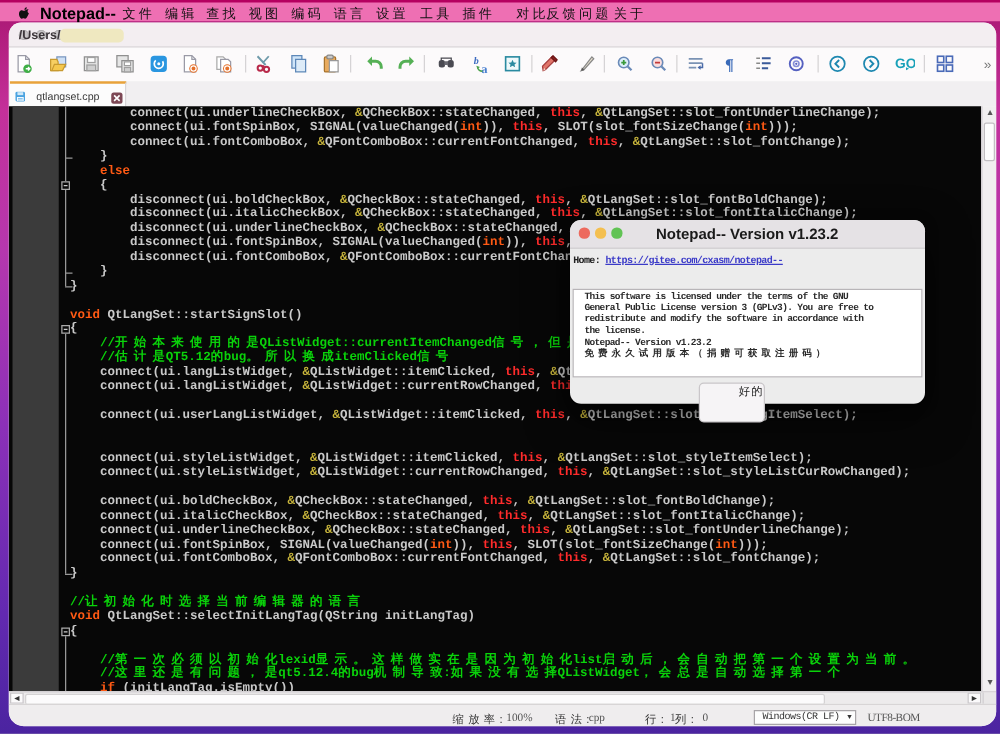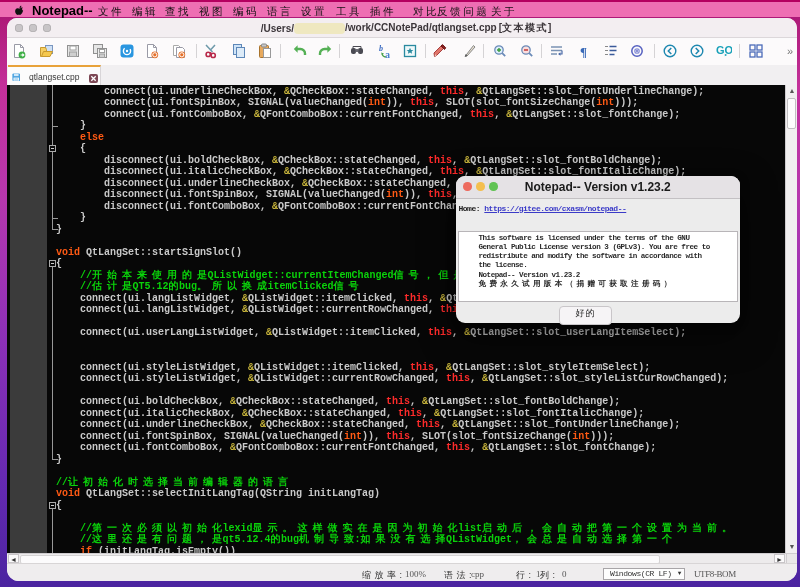--- a/index.html
+++ b/index.html
@@ -3,21 +3,21 @@
 * {margin:0;padding:0;box-sizing:border-box}
 html,body {width:800px;height:587px;overflow:hidden}
 body {font-family:"Liberation Sans",sans-serif;background:linear-gradient(180deg,#a81570 0%,#c4309a 15%,#b637ae 34%,#8c30b8 58%,#6229b0 84%,#4b24a0 100%)}
 #menubar {position:absolute;left:0;top:0;width:800px;height:17px;background:#ee6fb3;border-top:2px solid #b50060}
 .mi {position:absolute;top:2px;font-size:10.5px;line-height:14px;color:#111;font-weight:500}
 .cjm {letter-spacing:2.6px}
 #appname {position:absolute;left:32px;top:2px;font-size:13px;line-height:14px;font-weight:700;color:#000}
 #win {position:absolute;left:7px;top:18px;width:790px;height:563px;background:#fbfafb;border-radius:10px 10px 12px 12px;overflow:hidden}
 #titlebar {position:absolute;left:0;top:0;width:790px;height:20px;background:#f3eef1;border-bottom:1px solid #dcd7da}
 .tl {position:absolute;top:6.2px;width:7.6px;height:7.6px;border-radius:50%;background:#c8c5c7;box-shadow:inset 0 0 0 0.8px #b2afb1}
-#title {position:absolute;left:0;top:0;width:100%;height:20px;display:flex;align-items:center;justify-content:center;padding-left:8px;font-size:10px;font-weight:700;color:#3b3539;white-space:pre}
+#title {position:absolute;left:0;top:0;width:100%;height:20px;display:flex;align-items:center;justify-content:flex-start;padding-left:8px;font-size:10px;font-weight:700;color:#3b3539;white-space:pre}
 .censor {display:inline-block;width:51px;height:11px;background:#efe8c0;border-radius:4px;vertical-align:-2px}
 #toolbar {position:absolute;left:0;top:21px;width:790px;height:26px;background:#fcfafb}
 .ti {position:absolute;top:4px}
 .ts {position:absolute;top:5px;width:1px;height:14px;background:#d5d3d5}
 #tabbar {position:absolute;left:0;top:47px;width:790px;height:20px;background:#f1eff1}
 #tab {position:absolute;left:1px;top:0;width:93px;height:20px;background:#fcfcfc;border-top:2px solid #e8a23a;border-right:1px solid #d8d5d8}
 #tab .txt {position:absolute;left:21px;top:5px;font-size:8.5px;color:#3a3a3a}
 #tabclose {position:absolute;left:80.5px;top:6.5px;width:9px;height:9px;background:#7d4855;border-radius:2px;color:#fff;font-size:7px;line-height:9px;text-align:center;font-weight:700}
 #editor {position:absolute;left:0;top:67px;width:778px;height:468px;background:#070707;overflow:hidden}
 #gutter {position:absolute;left:3px;top:0;width:36.5px;height:468px;background:#3b3b3b}
@@ -38,23 +38,23 @@
 .sl {position:absolute;top:4.5px;font-weight:400;color:#333;letter-spacing:3.5px}
 .sv {position:absolute;top:4.5px;font-family:Liberation Serif, serif;color:#555}
 #dropdown {position:absolute;left:596px;top:4px;width:82px;height:11.5px;background:#fdfdfd;border:1px solid #a8a5a8;font-family:"Liberation Mono",monospace;font-size:8px;line-height:9.5px;padding-left:6px;color:#333;letter-spacing:-0.4px}
 #dialog {position:absolute;left:455.5px;top:175.5px;width:284.5px;height:147px;background:#ececec;border-radius:9px;box-shadow:0 12px 34px rgba(0,0,0,0.55),0 2px 10px rgba(0,0,0,0.35);font-family:"Liberation Mono",monospace}
 #dtitle {position:absolute;left:0;top:0;width:100%;height:23px;background:#e5e2e5;border-bottom:1px solid #c3c0c3;border-radius:9px 9px 0 0}
 #dtitle .txt {text-align:center;font-family:"Liberation Sans",sans-serif;font-size:12px;font-weight:700;color:#1a1a1a;line-height:23px}
 .dl {position:absolute;top:6.5px;width:8.5px;height:8.5px;border-radius:50%}
 #dhome {position:absolute;left:3px;top:28px;font-size:8px;font-weight:700;color:#222;white-space:pre;letter-spacing:-0.5px}
 #dhome a {color:#3b3bc8;text-decoration:underline}
 #dgpl {position:absolute;left:0;top:41px;width:100%;text-align:center;font-size:8px;font-weight:700;color:#333;letter-spacing:-0.5px}
-#dbox {position:absolute;left:2px;top:55px;width:280.5px;height:71.5px;background:#fff;border:1px solid #b8b5b8;font-size:7.6px;font-weight:700;line-height:9.3px;color:#2a2a2a;padding:2px 0 0 20px;white-space:pre;letter-spacing:-0.5px}
+#dbox {position:absolute;left:2px;top:55px;width:280.5px;height:71.5px;background:#fff;border:1px solid #b8b5b8;font-size:7.6px;font-weight:700;line-height:9.3px;color:#2a2a2a;padding:2px 0 0 9px;white-space:pre;letter-spacing:-0.5px}
 .cjd {letter-spacing:3.3px}
-#dbtn {position:absolute;left:103.5px;top:130px;width:53px;height:19px;background:#f6f4f6;border:1px solid #c9c6c9;border-radius:4px;font-family:"Liberation Sans",sans-serif;font-size:9px;line-height:13px;text-align:center;color:#222}
+#dbtn {position:absolute;left:103.5px;top:130px;width:53px;height:32px;background:#f6f4f6;border:1px solid #c9c6c9;border-radius:4px;font-family:"Liberation Sans",sans-serif;font-size:9px;line-height:13px;text-align:right;color:#222}
 #dbtn span {letter-spacing:2px}
 </style></head>
 <body>
 <div id="menubar">
     <svg style="position:absolute;left:14px;top:2.6px" width="12" height="13" viewBox="0 0 11 12">
       <path d="M5.6 3.1c.7-.9 1.9-.9 2.6-.9.1 0-.8.5-.8 1.5 0 1.1 1 1.5 1 1.5s-.7 2.1-1.7 3.2c-.8.9-1.2.9-1.7.7-.5-.2-.8-.2-1.3 0-.5.2-1 .2-1.7-.7C1 7.2.6 5.1 1.5 3.9c.6-.8 1.6-1 2.2-.8.6.2 1.1.3 1.9 0z" fill="#111"></path>
       <path d="M6.3 2.2c.5-.6.5-1.4.4-1.5-.6 0-1.2.5-1.4 1-.2.4-.2 1-.1 1 .4 0 .8-.1 1.1-.5z" fill="#111"></path>
     </svg>
     <span id="appname">Notepad--</span>
     <span class="mi cjm" style="left:98px">文件</span>
@@ -68,21 +68,21 @@
     <span class="mi cjm" style="left:370px">插件</span>
     <span class="mi cjm" style="left:413px">对比</span>
     <span class="mi cjm" style="left:437px">反馈问题</span>
     <span class="mi cjm" style="left:491px">关于</span>
   </div>
 <div id="win">
   <div id="titlebar">
     <div class="tl" style="left:8.3px"></div>
       <div class="tl" style="left:22.3px"></div>
       <div class="tl" style="left:36.3px"></div>
-    <div id="title"><span>/Users/</span><span class="censor"></span><span>/work/CCNotePad/qtlangset.cpp [<span class="cjm" style="letter-spacing:1.5px">文本模式</span>]</span></div>
+    <div id="title"><span>/Users/</span><span class="censor"></span></div>
   </div>
   <div id="toolbar">
       <svg class="ti" style="left:4px" width="16" height="16" viewBox="0 0 16 16">
         <path d="M3.5 1.5h6l3 3v10h-9z" fill="#fff" stroke="#9a9aa6" stroke-width="1"></path>
         <path d="M9.5 1.5v3h3" fill="none" stroke="#9a9aa6"></path>
         <circle cx="11" cy="12" r="3.4" fill="#3faf46"></circle>
         <path d="M9.6 12h2.8M11.4 10.6L12.8 12l-1.4 1.4" stroke="#fff" stroke-width="1.1" fill="none"></path>
       </svg>
       <svg class="ti" style="left:32px" width="16" height="16" viewBox="0 0 16 16">
         <rect x="6.5" y="2.5" width="7" height="8" fill="#cfe0f4" stroke="#7a96c0"></rect>

